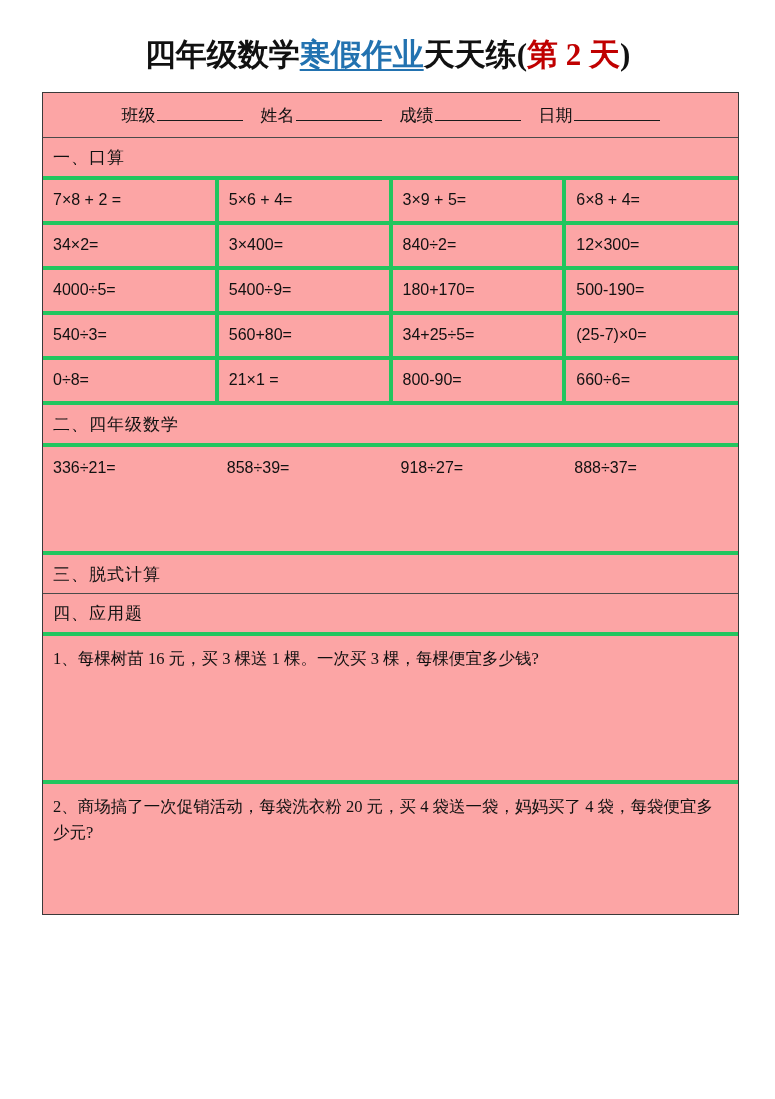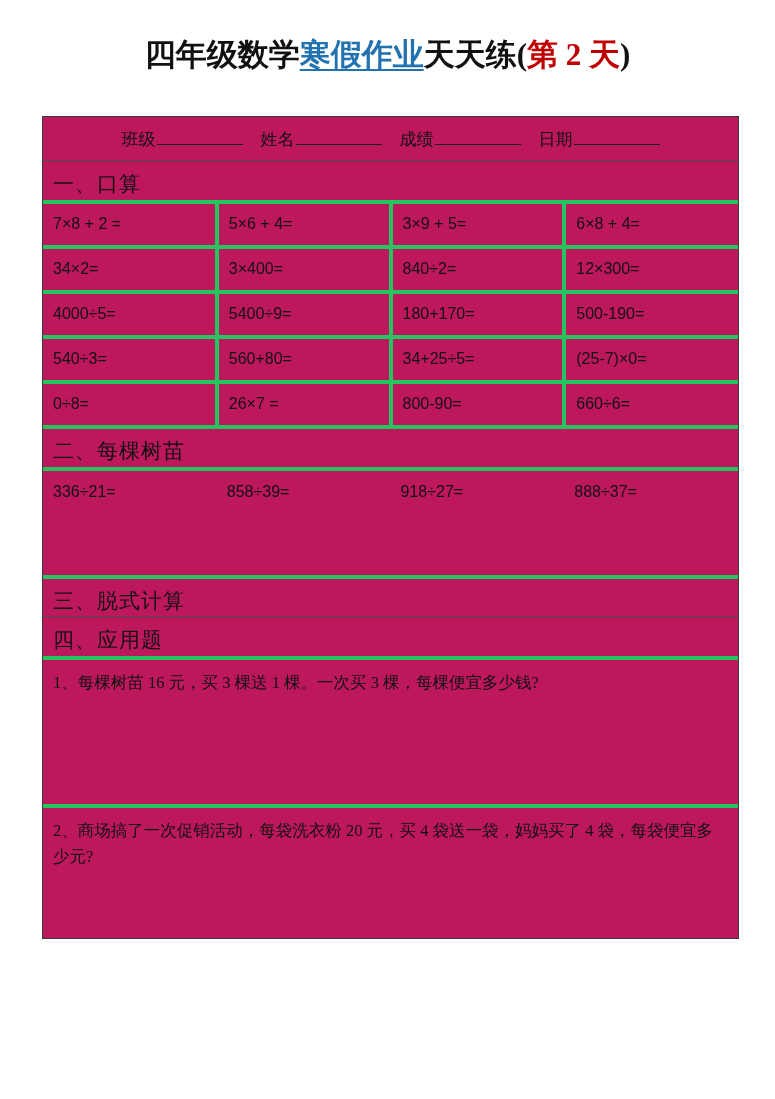--- a/index.html
+++ b/index.html
@@ -41,26 +41,26 @@
     line-height: 1.25;
   }
   .t-black { color: #111111; }
   .t-blue  { color: #2272b0; text-decoration: underline; text-underline-offset: 4px; text-decoration-thickness: 2px; }
   .t-red   { color: #c00000; }
 
   
   .sheet {
     position: absolute;
     left: 42px;
-    top: 116px;
+    top: 92px;
     width: 697px;
     border: 1px solid #3a3a3a;
     border-collapse: collapse;
     box-sizing: border-box;
-    background: #be185d;
+    background: #fca5a5;
   }
   table.grid {
     width: 100%;
     border-collapse: collapse;
     table-layout: fixed;
   }
   table.grid td {
     border: 4px solid #22c55e;
     padding: 0;
     vertical-align: top;
@@ -100,21 +100,21 @@
     margin-left: 1px;
   }
 
   
   .sec-head td {
     height: 38px;
     border-top: 1px solid #4a4a4a !important;
     border-bottom: 1px solid #4a4a4a !important;
   }
   .sec-head-text {
-    font-size: 21px;
+    font-size: 17px;
     padding: 8px 0 0 10px;
     letter-spacing: 1px;
     color: #111;
   }
 
   
   .oral td { height: 41px; }
   .cellexp {
     font-family: "Liberation Sans", "DejaVu Sans", sans-serif;
     font-size: 16px;
@@ -243,33 +243,33 @@
             </td>
         <td>
               <div class="cellexp">(25-7)×0=</div>
             </td>
       </tr>
       <tr class="oral">
         <td>
               <div class="cellexp">0÷8=</div>
             </td>
         <td>
-              <div class="cellexp">26×7 =</div>
+              <div class="cellexp">21×1 =</div>
             </td>
         <td>
               <div class="cellexp">800-90=</div>
             </td>
         <td>
               <div class="cellexp">660÷6=</div>
             </td>
       </tr>
 
       <tr class="sec-head">
         <td colspan="4">
-          <div class="sec-head-text">二、每棵树苗</div>
+          <div class="sec-head-text">二、四年级数学</div>
         </td>
       </tr>
 
       <tr>
         <td colspan="4" style="height:104px">
           <div class="prob-line vert">
             <span class="p">336÷21=</span>
             <span class="p">858÷39=</span>
             <span class="p">918÷27=</span>
             <span class="p">888÷37=</span>

